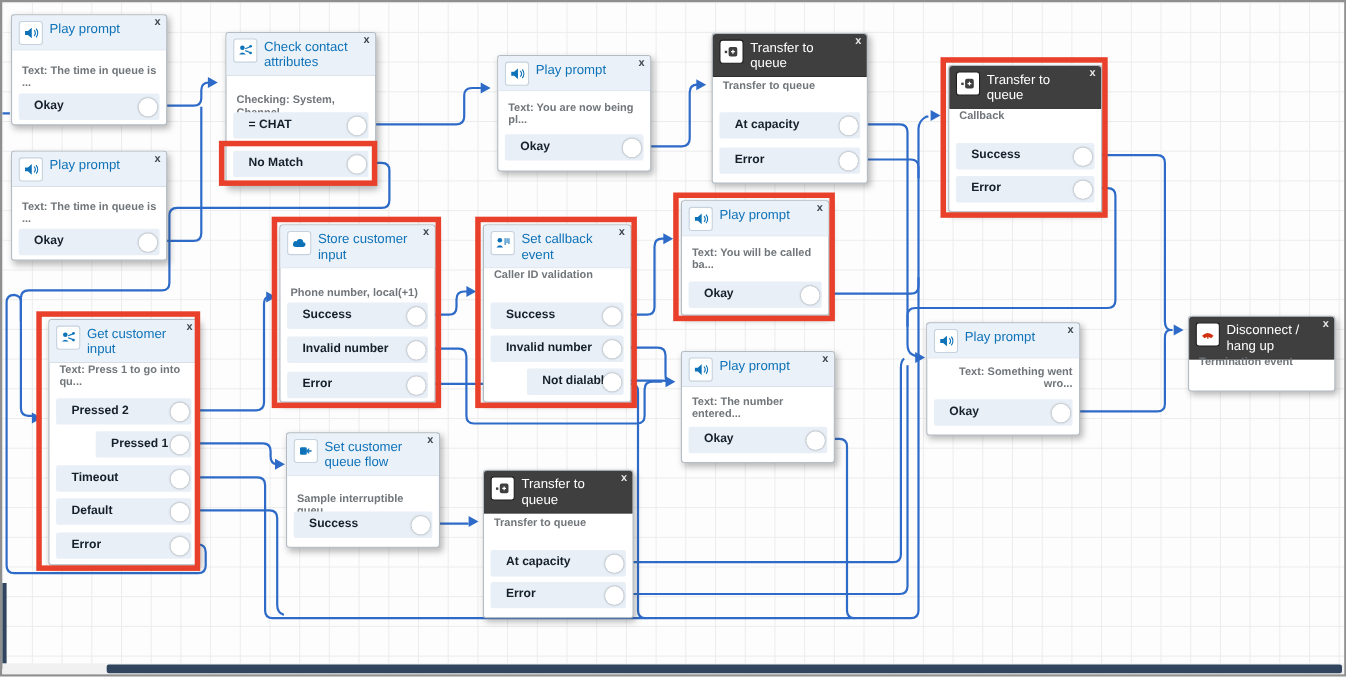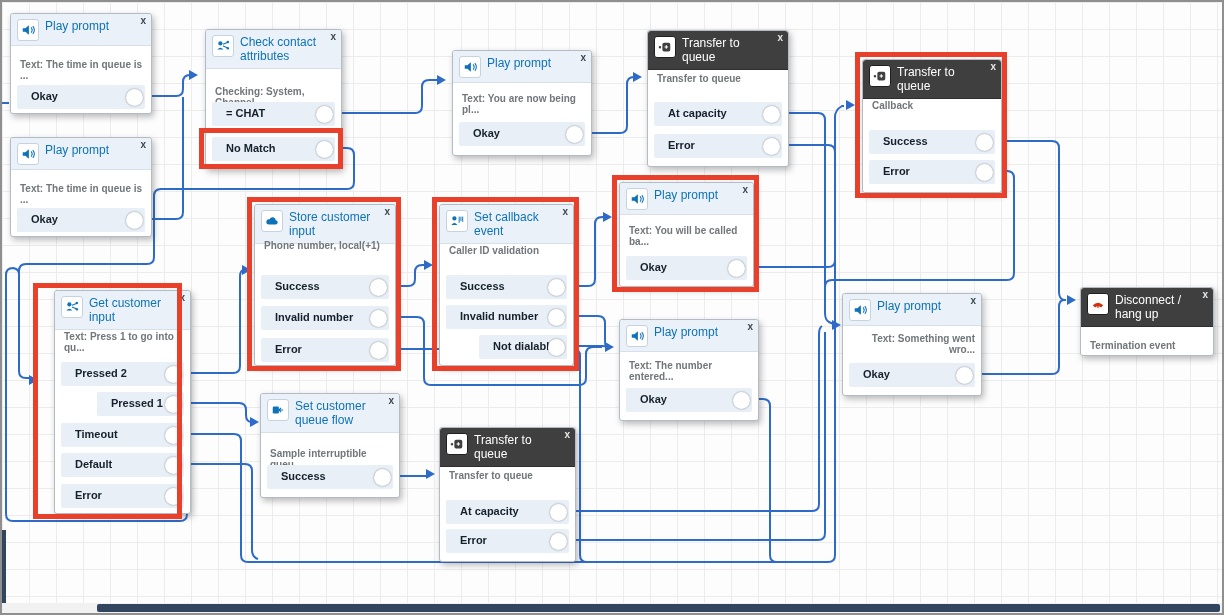--- a/index.html
+++ b/index.html
@@ -216,21 +216,21 @@
   <div class="node" style="left:252px;top:202px;width:140px;height:160px;">
     <div class="hdr">
         <span class="iconbox">
           <svg width="14" height="14" viewBox="0 0 16 16">
             <path d="M4.5,12 a3,3 0 1,1 0.8,-5.9 a3.6,3.6 0 0,1 7,.9 a2.3,2.3 0 0,1 -.6,5 z" fill="#0d72b8"></path>
           </svg>
         </span>
       <span class="title">Store customer input</span>
       <span class="close">x</span>
       </div>
-    <div class="desc" style="top:35px;">Phone number, local(+1)</div>
+    <div class="desc" style="top:56px;">Phone number, local(+1)</div>
     <div class="row" style="top:70px;">
         <span class="lbl">Success</span>
         <span class="port"></span>
       </div>
     <div class="row" style="top:101px;">
         <span class="lbl">Invalid number</span>
         <span class="port"></span>
       </div>
     <div class="row" style="top:133px;">
         <span class="lbl">Error</span>
@@ -276,21 +276,21 @@
       <span class="title">Play prompt</span>
       <span class="close">x</span>
       </div>
     <div class="desc" style="top:42px;">Text: You will be called ba...</div>
     <div class="row" style="top:73px;">
         <span class="lbl">Okay</span>
         <span class="port"></span>
       </div>
   </div>
 
-  <div class="node" style="left:52px;top:288px;width:135px;height:222px;">
+  <div class="node" style="left:42px;top:288px;width:135px;height:222px;">
     <div class="hdr">
         <span class="iconbox">
           <svg width="14" height="14" viewBox="0 0 16 16">
             <circle cx="5" cy="5" r="2.4" fill="#0d72b8"></circle>
             <path d="M1.5,12 q3.5,-4 7,0" fill="#0d72b8"></path>
             <path d="M8,6 l5,-2 M8,8 l5,2" stroke="#0d72b8" stroke-width="1.2"></path>
             <circle cx="13.5" cy="3.5" r="1.4" fill="#0d72b8"></circle>
             <circle cx="13.5" cy="10.5" r="1.4" fill="#0d72b8"></circle>
           </svg>
         </span>
@@ -401,21 +401,21 @@
     <div class="hdr dark">
         <span class="iconbox">
           <svg width="14" height="14" viewBox="0 0 16 16">
             <path d="M2,9.5 q6,-6 12,0 l-2.6,2.6 q-3.4,-3 -6.8,0 z" fill="#d13212"></path>
             <path d="M8,10 v2.5" stroke="#d13212" stroke-width="1.4"></path>
           </svg>
         </span>
       <span class="title">Disconnect / hang up</span>
       <span class="close">x</span>
       </div>
-    <div class="desc" style="top:52px;">Termination event</div>
+    <div class="desc" style="top:36px;">Termination event</div>
   </div>
 
   <div class="redbox" style="left:197px;top:126px;width:134px;height:31px;"></div>
   <div class="redbox" style="left:853px;top:50px;width:142px;height:136px;"></div>
   <div class="redbox" style="left:245px;top:195px;width:144px;height:164px;"></div>
   <div class="redbox" style="left:430px;top:195px;width:137px;height:164px;"></div>
   <div class="redbox" style="left:610px;top:173px;width:137px;height:107px;"></div>
   <div class="redbox" style="left:31px;top:281px;width:139px;height:226px;"></div>
 
   <div class="vthumb"></div>

